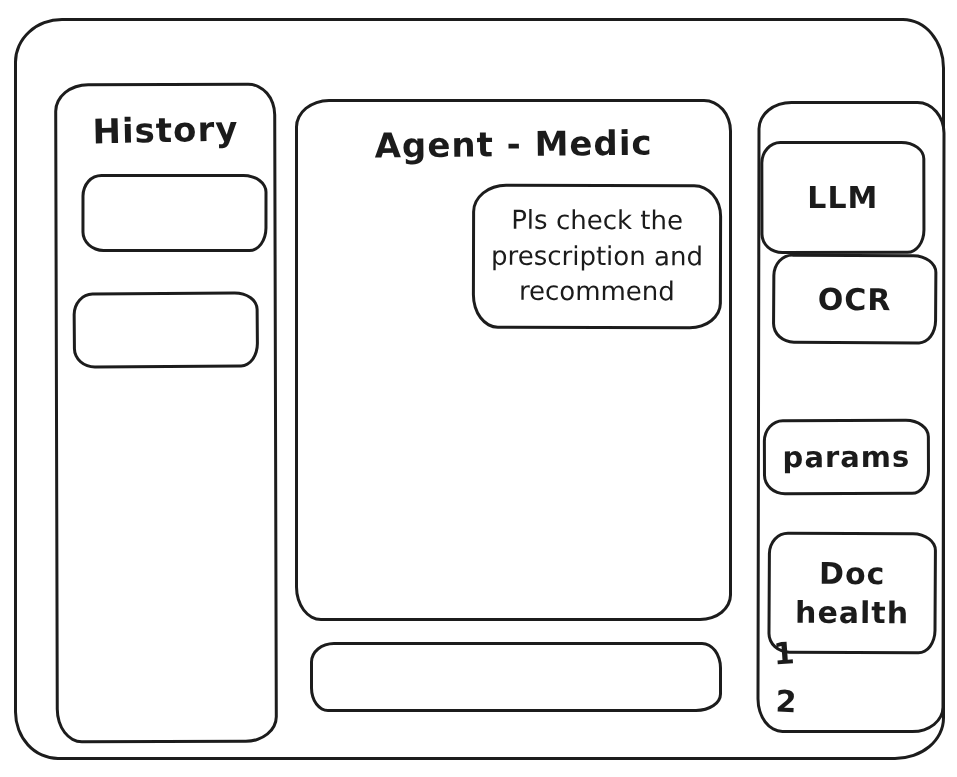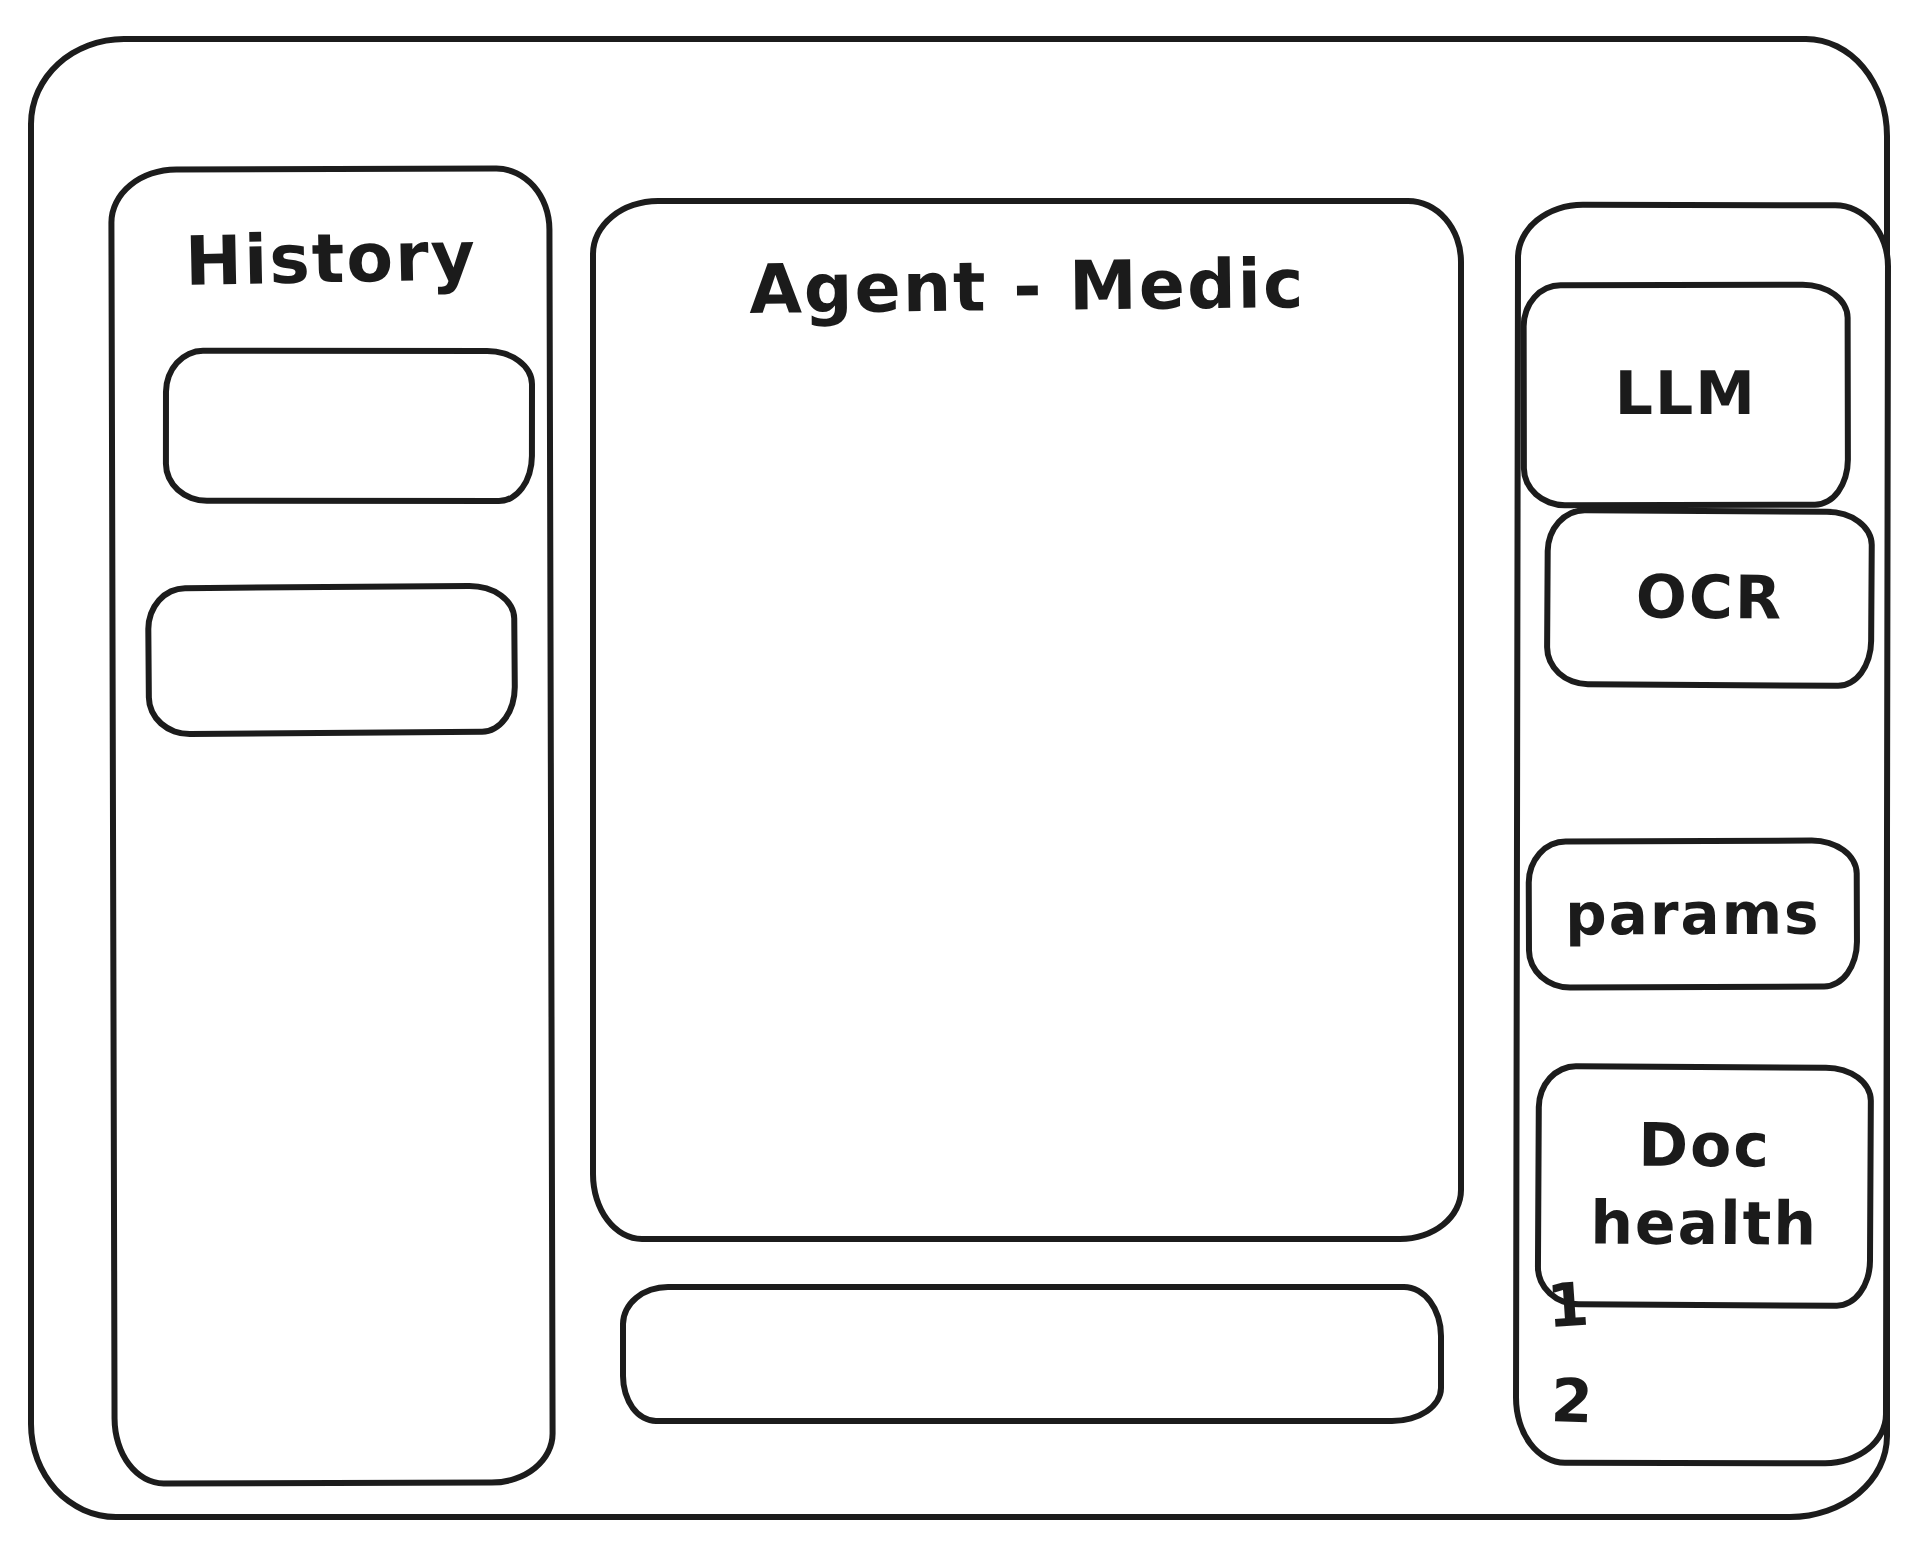--- a/index.html
+++ b/index.html
@@ -108,20 +108,21 @@
 
     <div class="sketch r-md history-panel">
       <div class="panel-title">History</div>
       <div class="sketch r-sm history-item history-item-1"></div>
       <div class="sketch r-sm history-item history-item-2"></div>
     </div>
 
     <div class="sketch r-md chat-panel">
       <div class="chat-title">Agent - Medic</div>
 
+      <div class="sketch r-md bubble bubble-user">Pls check the prescription and recommend</div>
 
 
       <input class="chat-input" type="text" placeholder="" style="">
     </div>
 
     <div class="sketch r-md tools-panel">
       <div class="sketch r-sm tool-button btn-llm">LLM</div>
       <div class="sketch r-sm tool-button btn-ocr">OCR</div>
       <div class="sketch r-sm tool-button btn-params">params</div>
       <div class="sketch r-sm tool-button btn-doc">Doc health</div>

